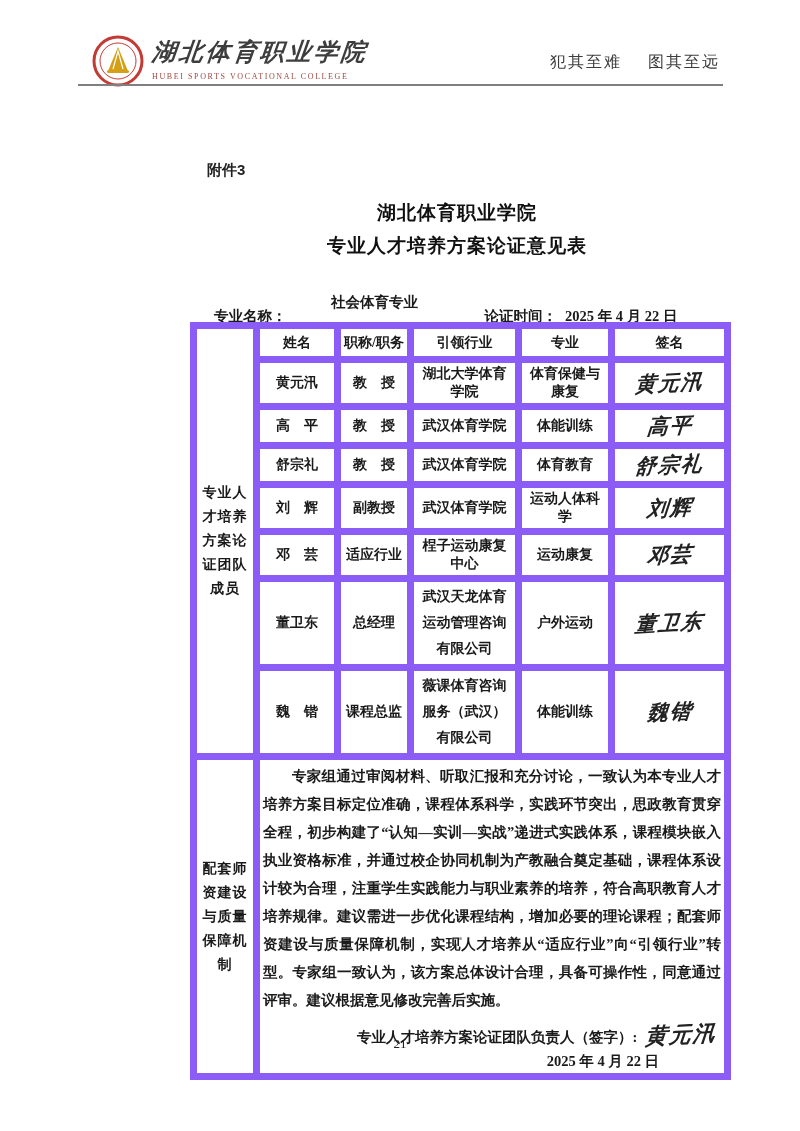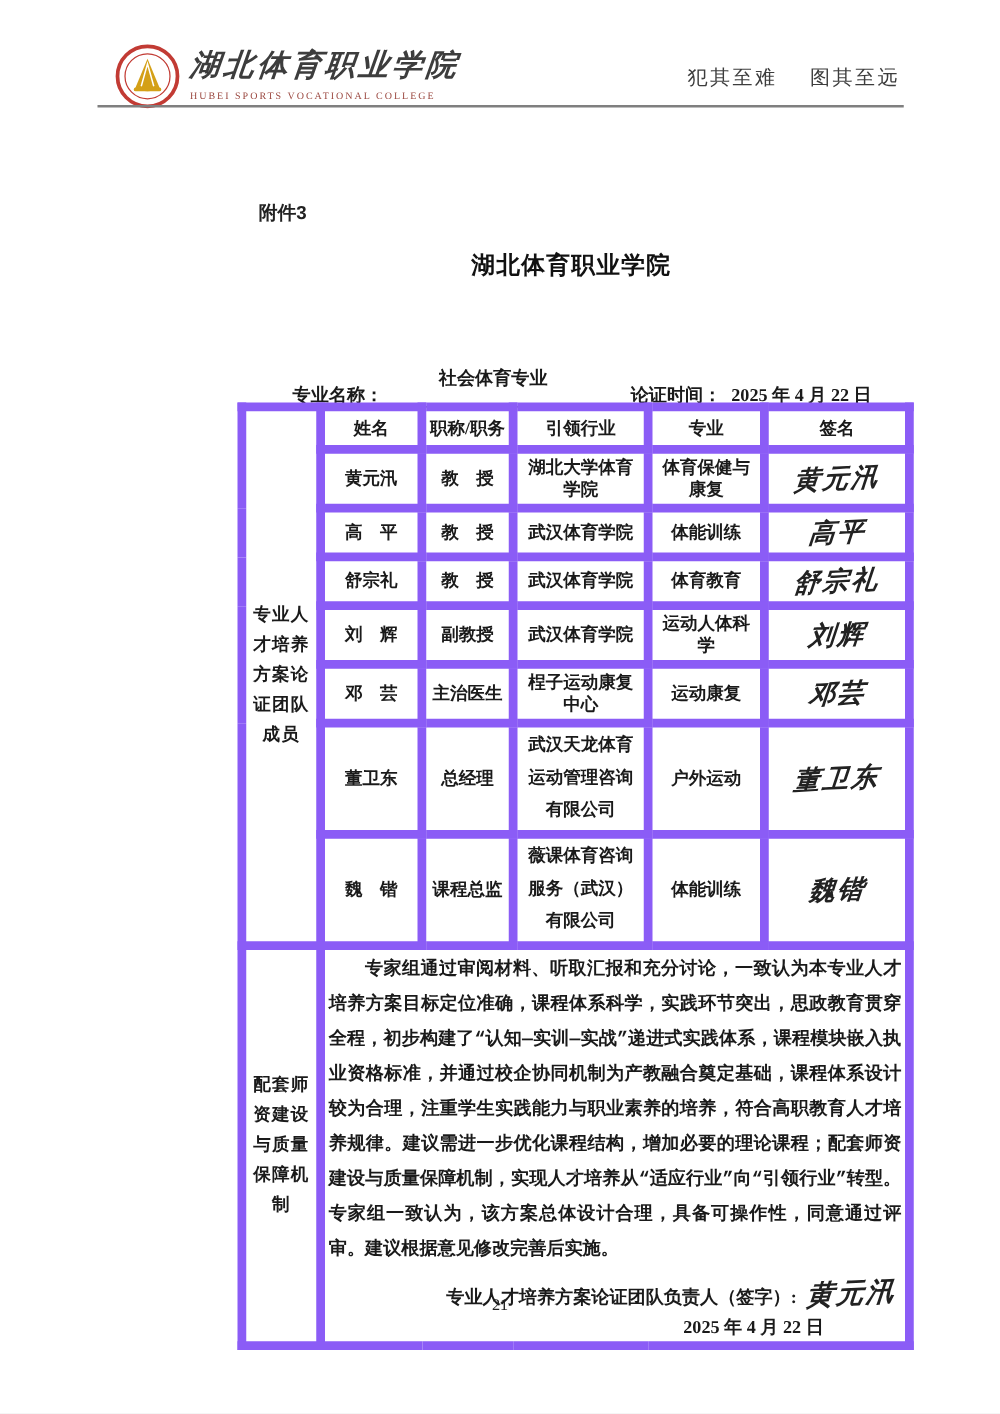--- a/index.html
+++ b/index.html
@@ -54,21 +54,21 @@
   }
   .doc-title .t1 { font-size:19px; line-height:33px; letter-spacing:1px; }
   .doc-title .t2 { font-size:19px; line-height:33px; letter-spacing:1px; }
 
   
   .meta {
     position:absolute; left:190px; top:293px; width:534px;
     font-size:14.5px; font-weight:600; color:#1a1a1a;
     display:flex; align-items:flex-end;
   }
-  .meta .m-label { margin-left:44px; white-space:nowrap; }
+  .meta .m-label { margin-left:24px; white-space:nowrap; }
   .meta .m-major {
     display:inline-block; width:176px; text-align:center;
     border-bottom:1.5px solid #333; padding-bottom:13px;
     white-space:nowrap;
   }
   .meta .m-dlabel { margin-left:22px; white-space:nowrap; }
   .meta .m-date { margin-left:8px; white-space:nowrap; }
 
   
   table.review {
@@ -98,21 +98,21 @@
     font-style:italic; font-weight:bold;
     font-size:21px; color:#222;
     display:inline-block; transform:rotate(-3deg) skewX(-8deg);
     letter-spacing:2px;
   }
 
   
   td.opinion-cell { text-align:left; vertical-align:top; padding:8px 13px 6px 13px; height:250px; }
   .opinion-text {
     text-indent:2em; text-align:justify;
-    font-size:14.5px; line-height:28px; font-weight:600; color:#1a1a1a;font-family:Liberation Mono, monospace;
+    font-size:14.5px; line-height:28px; font-weight:600; color:#1a1a1a;
   }
   .opinion-signline {
     margin-top:6px; text-align:right; padding-right:4px;
     font-size:14.5px; font-weight:600; white-space:nowrap;
   }
   .opinion-signline .sig { font-size:22px; margin-left:4px; }
   .opinion-date {
     margin-top:2px; text-align:right; padding-right:62px;
     font-size:14.5px; font-weight:600;
   }
@@ -144,20 +144,21 @@
     <div class="hdr-en">HUBEI SPORTS VOCATIONAL COLLEGE</div>
   </div>
   <div class="hdr-motto">
     <span>犯其至难</span><span class="gap"></span><span>图其至远</span>
   </div>
   <div class="hdr-rule"></div>
 
   <div class="attachment">附件3</div>
   <div class="doc-title">
     <div class="t1">湖北体育职业学院</div>
+    <div class="t2">专业人才培养方案论证意见表</div>
   </div>
 
   <div class="meta">
     <span class="m-label">专业名称：</span>
     <span class="m-major">社会体育专业</span>
     <span class="m-dlabel">论证时间：</span>
     <span class="m-date">2025 年 4 月 22 日</span>
   </div>
 
   <table class="review">
@@ -203,21 +204,21 @@
       </tr>
       <tr class="rh">
         <td>刘　辉</td>
         <td>副教授</td>
         <td>武汉体育学院</td>
         <td>运动人体科学</td>
         <td><span class="sig">刘辉</span></td>
       </tr>
       <tr class="rh-tall">
         <td>邓　芸</td>
-        <td>主治医生</td>
+        <td>适应行业</td>
         <td>桯子运动康复中心</td>
         <td>运动康复</td>
         <td><span class="sig">邓芸</span></td>
       </tr>
       <tr class="rh-2line">
         <td>董卫东</td>
         <td>总经理</td>
         <td class="unit-2l">武汉天龙体育运动管理咨询有限公司</td>
         <td>户外运动</td>
         <td><span class="sig">董卫东</span></td>

